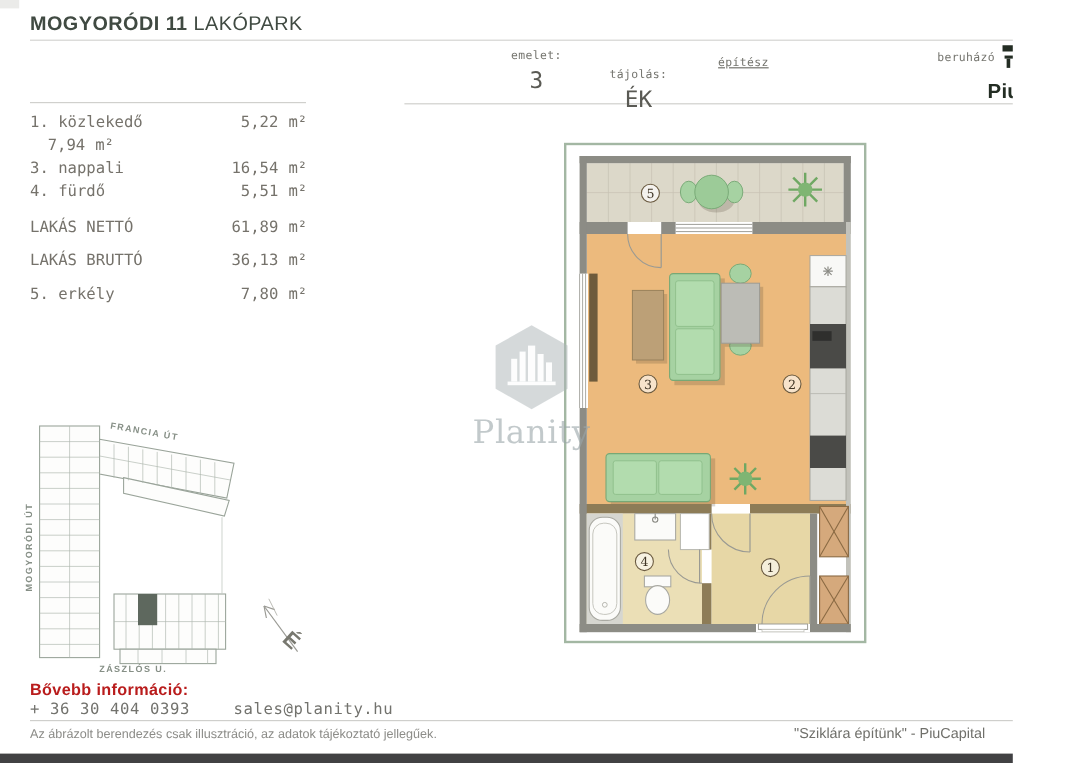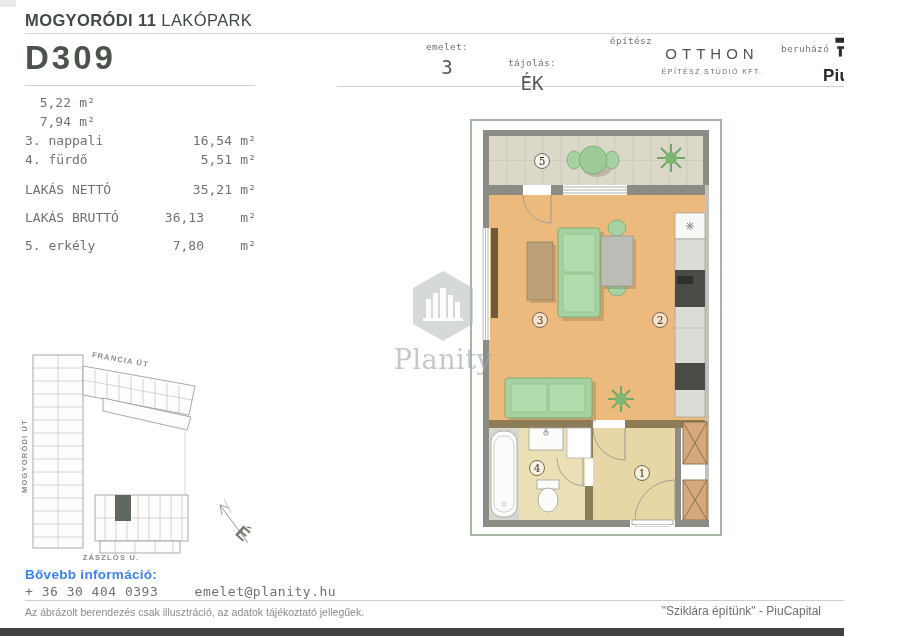--- a/index.html
+++ b/index.html
@@ -17,123 +17,119 @@
   .unit-code{position:absolute;left:25px;top:39px;font-size:33px;font-weight:bold;letter-spacing:3px;color:#4b544b;}
   .rule-unit{position:absolute;left:25px;top:85px;width:230px;border-top:1px solid #d0d0cd;}
 
   .htable{position:absolute;left:337px;top:33px;width:540px;height:53px;border-bottom:1px solid #d0d0cd;}
   .hcell{position:absolute;text-align:center;}
   .hlabel{font-family:"DejaVu Sans Mono",monospace;font-size:9.5px;color:#74746e;letter-spacing:.3px;}
   .hvalue{font-family:"DejaVu Sans Mono",monospace;font-size:19px;color:#5a5a54;margin-top:4px;}
   .hc1{left:0;top:8px;width:70px;}
   .hc2{left:70px;top:8px;width:80px;}
   .hc3{left:150px;top:24px;width:90px;}
-  .arch-label{position:absolute;left:250px;top:2px;width:65px;text-align:right;}
+  .arch-label{position:absolute;left:250px;top:14px;width:65px;text-align:center;text-decoration:underline;}
   .arch-block{position:absolute;left:320px;top:12px;width:110px;text-align:center;}
   .arch-name{font-size:15px;letter-spacing:5px;color:#54544e;font-weight:500;}
   .arch-sub{font-size:7px;letter-spacing:1.4px;color:#6b6b65;margin-top:6px;}
   .dev-label{position:absolute;left:432px;top:10px;width:52px;text-align:left;padding-left:12px;}
   .dev-block{position:absolute;left:486px;top:3px;width:54px;text-align:center;}
   .dev-name{font-size:17px;font-weight:bold;color:#232d23;margin-top:2px;letter-spacing:.2px;}
 
   
   .room-list{position:absolute;left:25px;top:95px;width:231px;
              font-family:"DejaVu Sans Mono",monospace;font-size:13px;color:#75726b;}
   .rrow{display:flex;align-items:baseline;height:19px;}
   .rname{flex:1;white-space:nowrap;}
   .rarea{width:46px;text-align:right;}
   .runit{width:24px;text-align:right;}
   .gap10{margin-top:11px;}
-  .gap9{margin-top:9px;gap:28px;}
+  .gap9{margin-top:9px;}
 
   
   .plan-frame{position:absolute;left:470px;top:119px;width:252px;height:417px;
               border:2px solid #a3b7a3;background:#ffffff;padding:7px;box-sizing:border-box;}
 
   
   .site-map{position:absolute;left:15px;top:343px;width:250px;height:224px;}
 
   
   .watermark{position:absolute;left:388px;top:266px;width:110px;height:112px;opacity:.6;pointer-events:none;}
 
   
-  .f-info{position:absolute;left:25px;top:567px;font-size:13.5px;font-weight:bold;color:#3b82f6;letter-spacing:.3px;}
+  .f-info{position:absolute;left:25px;top:567px;font-size:13.5px;font-weight:bold;color:#b91c1c;letter-spacing:.3px;}
   .f-contact{position:absolute;left:25px;top:584px;font-family:"DejaVu Sans Mono",monospace;
              font-size:13px;color:#72726d;letter-spacing:.5px;}
   .f-contact .email{margin-left:28px;}
   .rule-footer{position:absolute;left:25px;top:600px;width:852px;border-top:1px solid #cfcfcc;}
   .f-disclaimer{position:absolute;left:25px;top:606px;font-size:10.5px;color:#8c8c88;}
   .f-slogan{position:absolute;right:23px;top:604px;font-size:12px;color:#70706b;}
 
   svg text{font-family:"Liberation Sans",sans-serif;}
   .plan-num{font-family:"DejaVu Serif",serif;font-size:10.5px;fill:#3f3526;}
   .street{font-size:7.5px;letter-spacing:1.2px;fill:#868f86;font-weight:bold;}
 </style>
 </head>
 <body>
 
 <div class="page">
 
   <div class="corner-artifact"></div>
 
   <div class="project-title"><b>MOGYORÓDI 11</b><span> LAKÓPARK</span></div>
   <div class="rule-top"></div>
-  <div class="unit-code">D309</div>
   <div class="rule-unit"></div>
 
   <div class="htable">
     <div class="hcell hc2">
       <div class="hlabel">emelet:</div>
       <div class="hvalue">3</div>
     </div>
     <div class="hcell hc3">
       <div class="hlabel">tájolás:</div>
       <div class="hvalue">ÉK</div>
     </div>
     <div class="hcell hlabel arch-label">építész</div>
-    <div class="arch-block">
-      <div class="arch-name">OTTHON</div>
-      <div class="arch-sub">ÉPÍTÉSZ STÚDIÓ KFT.</div>
-    </div>
     <div class="hcell hlabel dev-label">beruházó</div>
     <div class="dev-block">
       <svg width="42" height="24" viewBox="0 0 48 28">
         <path d="M7 2 h30 a9 9 0 0 1 9 9 v8 h-7 v-6 a5 5 0 0 0 -5 -5 h-27 z" fill="#232d23"></path>
         <rect x="9" y="12" width="26" height="3" fill="#232d23"></rect>
         <rect x="11" y="15" width="3.5" height="9" fill="#232d23"></rect>
         <rect x="17" y="15" width="3.5" height="9" fill="#232d23"></rect>
         <rect x="23" y="15" width="3.5" height="9" fill="#232d23"></rect>
         <rect x="29" y="15" width="3.5" height="9" fill="#232d23"></rect>
       </svg>
       <div class="dev-name">PiuCapital</div>
     </div>
   </div>
 
   <div class="room-list">
     <div class="rrow">
+      <span class="rname">1. közlekedő</span>
       <span class="rarea">5,22</span>
       <span class="runit">m²</span>
     </div>
     <div class="rrow">
       <span class="rarea">7,94</span>
       <span class="runit">m²</span>
     </div>
     <div class="rrow">
       <span class="rname">3. nappali</span>
       <span class="rarea">16,54</span>
       <span class="runit">m²</span>
     </div>
     <div class="rrow">
       <span class="rname">4. fürdő</span>
       <span class="rarea">5,51</span>
       <span class="runit">m²</span>
     </div>
     <div class="rrow gap10">
       <span class="rname">LAKÁS NETTÓ</span>
-      <span class="rarea">35,21</span>
+      <span class="rarea">61,89</span>
       <span class="runit">m²</span>
     </div>
     <div class="rrow gap9">
       <span class="rname">LAKÁS BRUTTÓ</span>
       <span class="rarea">36,13</span>
       <span class="runit">m²</span>
     </div>
     <div class="rrow gap9">
       <span class="rname">5. erkély</span>
       <span class="rarea">7,80</span>
@@ -409,20 +405,20 @@
         <rect x="60" y="29" width="5" height="23"></rect>
         <rect x="67" y="36" width="5" height="16"></rect>
       </g>
       <text x="55" y="103" text-anchor="middle" font-size="27" fill="#9aa6a9" style="font-family:'DejaVu Serif',serif;letter-spacing:.5px">Planity</text>
     </svg>
   </div>
 
   <div class="f-info">Bővebb információ:</div>
   <div class="f-contact">
     <span>+ 36 30 404 0393</span>
-    <span class="email">emelet@planity.hu</span>
+    <span class="email">sales@planity.hu</span>
   </div>
   <div class="rule-footer"></div>
   <div class="f-disclaimer">Az ábrázolt berendezés csak illusztráció, az adatok tájékoztató jellegűek.</div>
   <div class="f-slogan">"Sziklára építünk" - PiuCapital</div>
 
   <div class="bottom-bar"></div>
 </div>
 
 </body></html>

